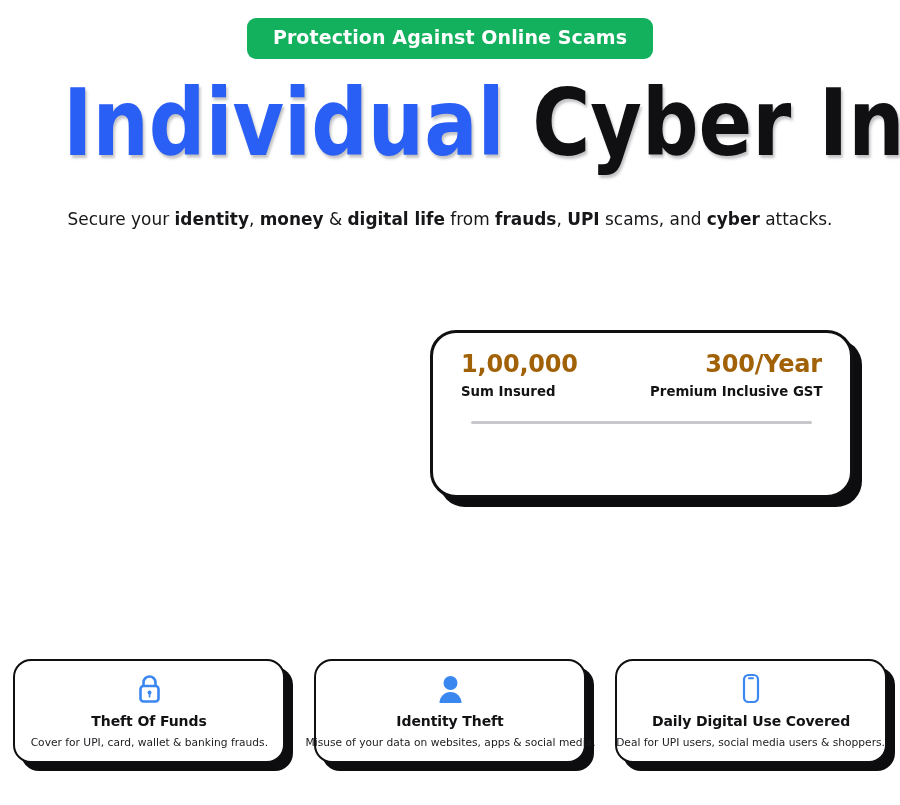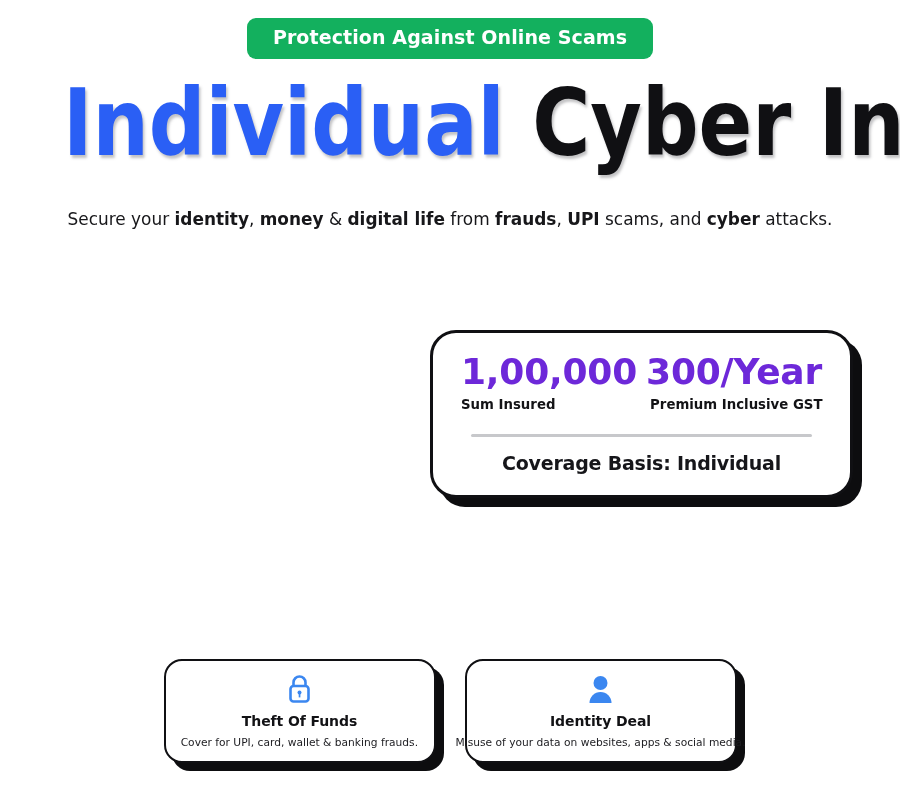--- a/index.html
+++ b/index.html
@@ -150,22 +150,22 @@
   .price-cols {
     display: flex;
     justify-content: space-between;
     align-items: flex-start;
   }
   .price-col { text-align: left; }
   .price-col.right { text-align: right; }
   .price-val {
     font-family: "DejaVu Sans", sans-serif;
     font-weight: bold;
-    font-size: 36px;
-    color: #6d28d9;
+    font-size: 24px;
+    color: #a16207;
     line-height: 1.15;
     letter-spacing: -0.2px;
   }
   .price-lbl {
     font-family: "DejaVu Sans", sans-serif;
     font-weight: bold;
     font-size: 14px;
     color: #131316;
     margin-top: 4px;
     transform: scaleX(0.95);
@@ -250,21 +250,20 @@
       <div class="price-col">
         <div class="price-val">1,00,000</div>
         <div class="price-lbl">Sum Insured</div>
       </div>
       <div class="price-col right">
         <div class="price-val">300/Year</div>
         <div class="price-lbl">Premium Inclusive GST</div>
       </div>
     </div>
     <div class="divider"></div>
-    <div class="coverage">Coverage Basis: Individual</div>
   </div>
 
   <div class="features">
 
     <div class="hard-card feat-card">
       <div class="feat-icon">
         <svg width="27" height="32" viewBox="0 0 27 32">
           <path d="M7.5 13 V9.5 a6 6 0 0 1 12 0 V13" fill="none" stroke="#3b87f0" stroke-width="2.6"></path>
           <rect x="4.5" y="13" width="18" height="15.5" rx="3" fill="none" stroke="#3b87f0" stroke-width="2.6"></rect>
           <circle cx="13.5" cy="19.6" r="2" fill="#3b87f0"></circle>
@@ -275,20 +274,30 @@
       <div class="feat-desc">Cover for UPI, card, wallet &amp; banking frauds.</div>
     </div>
 
     <div class="hard-card feat-card">
       <div class="feat-icon">
         <svg width="29" height="32" viewBox="0 0 29 32">
           <circle cx="14.5" cy="10" r="7" fill="#3b87f0"></circle>
           <path d="M3.5 30 a11 11 0 0 1 22 0 Z" fill="#3b87f0"></path>
         </svg>
       </div>
-      <div class="feat-title">Identity Deal</div>
+      <div class="feat-title">Identity Theft</div>
       <div class="feat-desc">Misuse of your data on websites, apps &amp; social media.</div>
     </div>
 
+    <div class="hard-card feat-card">
+      <div class="feat-icon">
+        <svg width="22" height="32" viewBox="0 0 22 32">
+          <rect x="4" y="2" width="14" height="27" rx="4.5" fill="none" stroke="#3b87f0" stroke-width="2.2"></rect>
+          <rect x="8" y="4.2" width="6" height="2" rx="1" fill="#3b87f0"></rect>
+        </svg>
+      </div>
+      <div class="feat-title">Daily Digital Use Covered</div>
+      <div class="feat-desc">Deal for UPI users, social media users &amp; shoppers.</div>
+    </div>
 
   </div>
 
 </div>
 
 </body></html>

